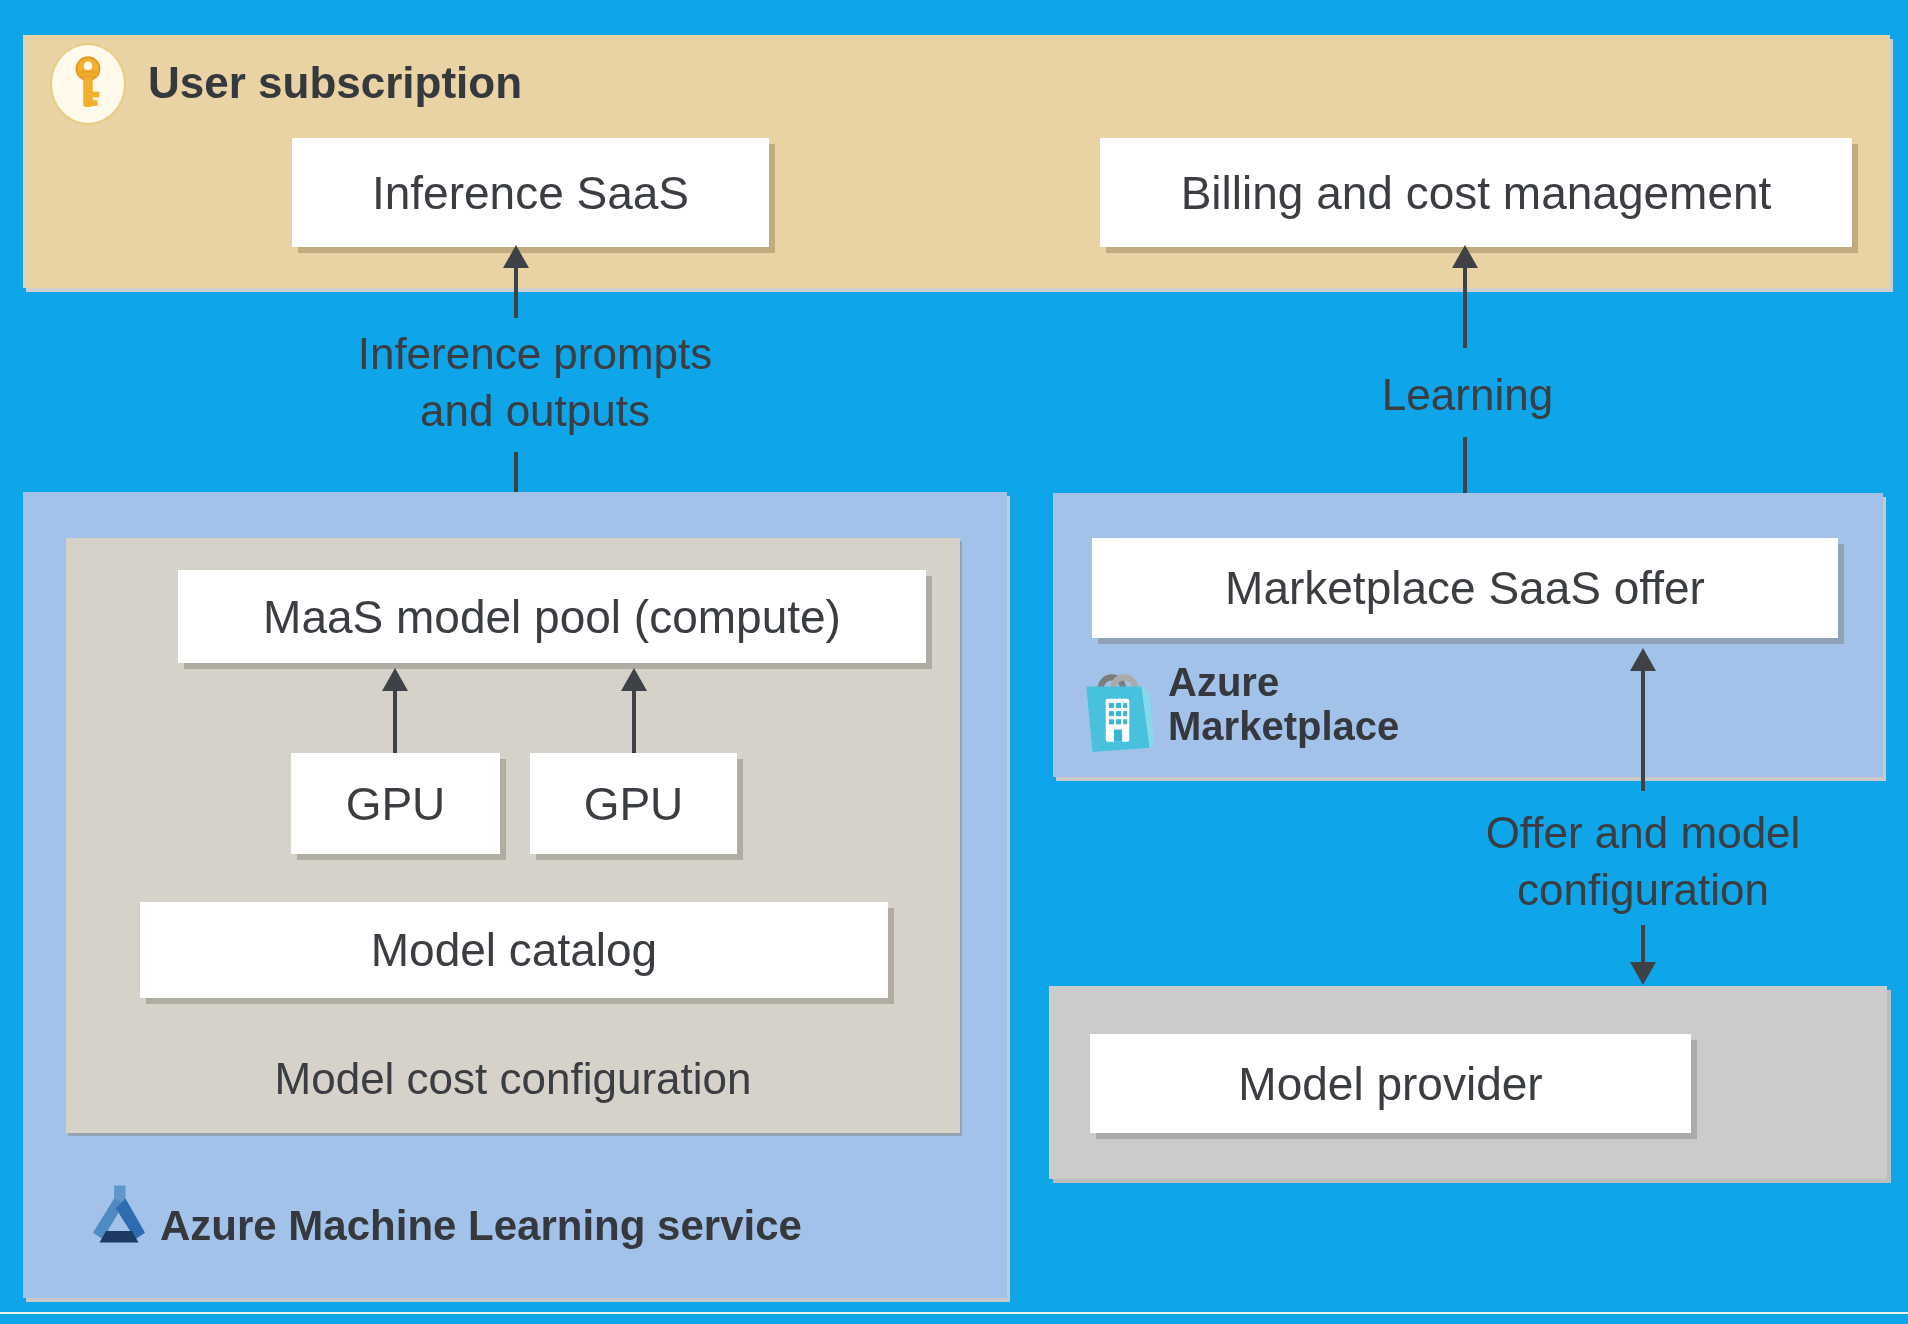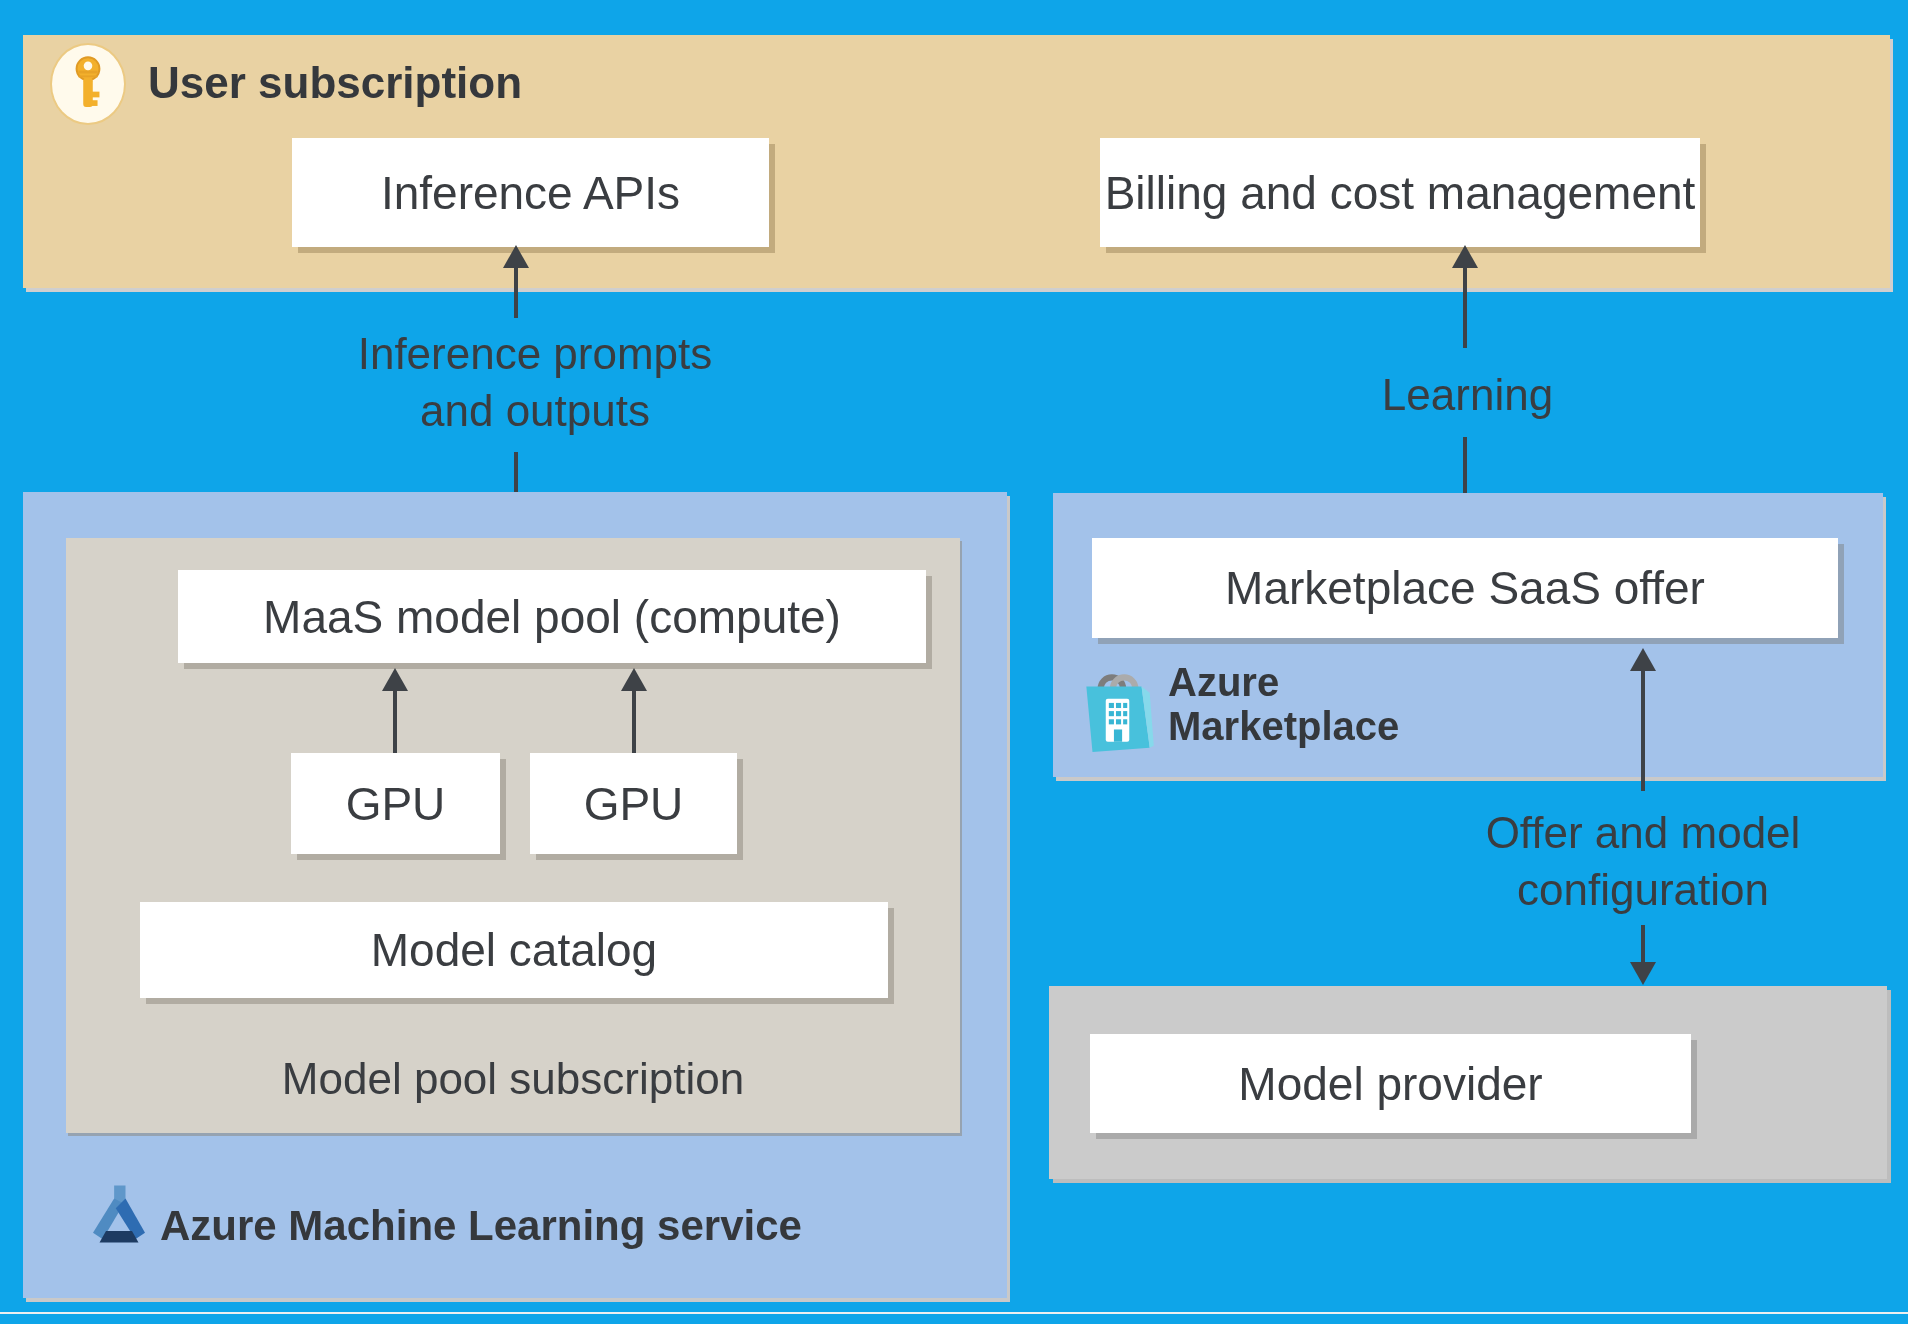--- a/index.html
+++ b/index.html
@@ -43,23 +43,23 @@
       <rect x="12" y="21" width="20" height="2" fill="#e8a326"></rect>
       <circle cx="22" cy="11" r="4.5" fill="#fffaec"></circle>
       <rect x="17" y="24" width="10" height="30" rx="3" fill="#f3b02c"></rect>
       <rect x="25" y="38" width="9" height="6" fill="#f3b02c"></rect>
       <rect x="25" y="47" width="7" height="6" fill="#f3b02c"></rect>
     </svg>
   </div>
 
   <div class="hdr" style="left:148px;top:58px;font-size:44px;">User subscription</div>
 
-  <div class="box" style="left:292px;top:138px;width:477px;height:109px;box-shadow:6px 6px 0 rgba(146,124,82,.45);">Inference APIs</div>
+  <div class="box" style="left:292px;top:138px;width:477px;height:109px;box-shadow:6px 6px 0 rgba(146,124,82,.45);">Inference SaaS</div>
 
-  <div class="box" style="left:1100px;top:138px;width:600px;height:109px;box-shadow:6px 6px 0 rgba(146,124,82,.45);">Billing and cost management</div>
+  <div class="box" style="left:1100px;top:138px;width:752px;height:109px;box-shadow:6px 6px 0 rgba(146,124,82,.45);">Billing and cost management</div>
 
   <div class="ahead up" style="left:503px;top:245px;"></div>
   <div class="vline" style="left:514px;top:266px;height:52px;"></div>
   <div class="note" style="left:280px;top:325px;width:510px;">
     <span>Inference prompts</span><br>
     <span>and outputs</span>
   </div>
   <div class="vline" style="left:514px;top:452px;height:60px;"></div>
   <div class="ahead down" style="left:503px;top:511px;"></div>
 
@@ -78,21 +78,21 @@
   <div class="ahead up" style="left:382px;top:668px;"></div>
   <div class="vline" style="left:393px;top:689px;height:64px;"></div>
   <div class="ahead up" style="left:621px;top:668px;"></div>
   <div class="vline" style="left:632px;top:689px;height:64px;"></div>
 
   <div class="box" style="left:291px;top:753px;width:209px;height:101px;">GPU</div>
   <div class="box" style="left:530px;top:753px;width:207px;height:101px;">GPU</div>
 
   <div class="box" style="left:140px;top:902px;width:748px;height:96px;">Model catalog</div>
 
-  <div class="note" style="left:66px;top:1050px;width:894px;">Model pool subscription</div>
+  <div class="note" style="left:66px;top:1050px;width:894px;">Model cost configuration</div>
 
   <div style="position:absolute;left:93px;top:1178px;">
     <svg width="52" height="80" viewBox="0 0 64 80">
       <polygon points="26,0 40,0 40,24 26,24" fill="#5f97ca"></polygon>
       <polygon points="26,16 38,22 12,66 0,58" fill="#4f8bc2"></polygon>
       <polygon points="40,16 64,58 52,66 28,28" fill="#2e6cb2"></polygon>
       <polygon points="16,56 48,56 56,70 8,70" fill="#1d3b62"></polygon>
     </svg>
   </div>
   <div class="hdr" style="left:160px;top:1202px;font-size:42px;">Azure Machine Learning service</div>

